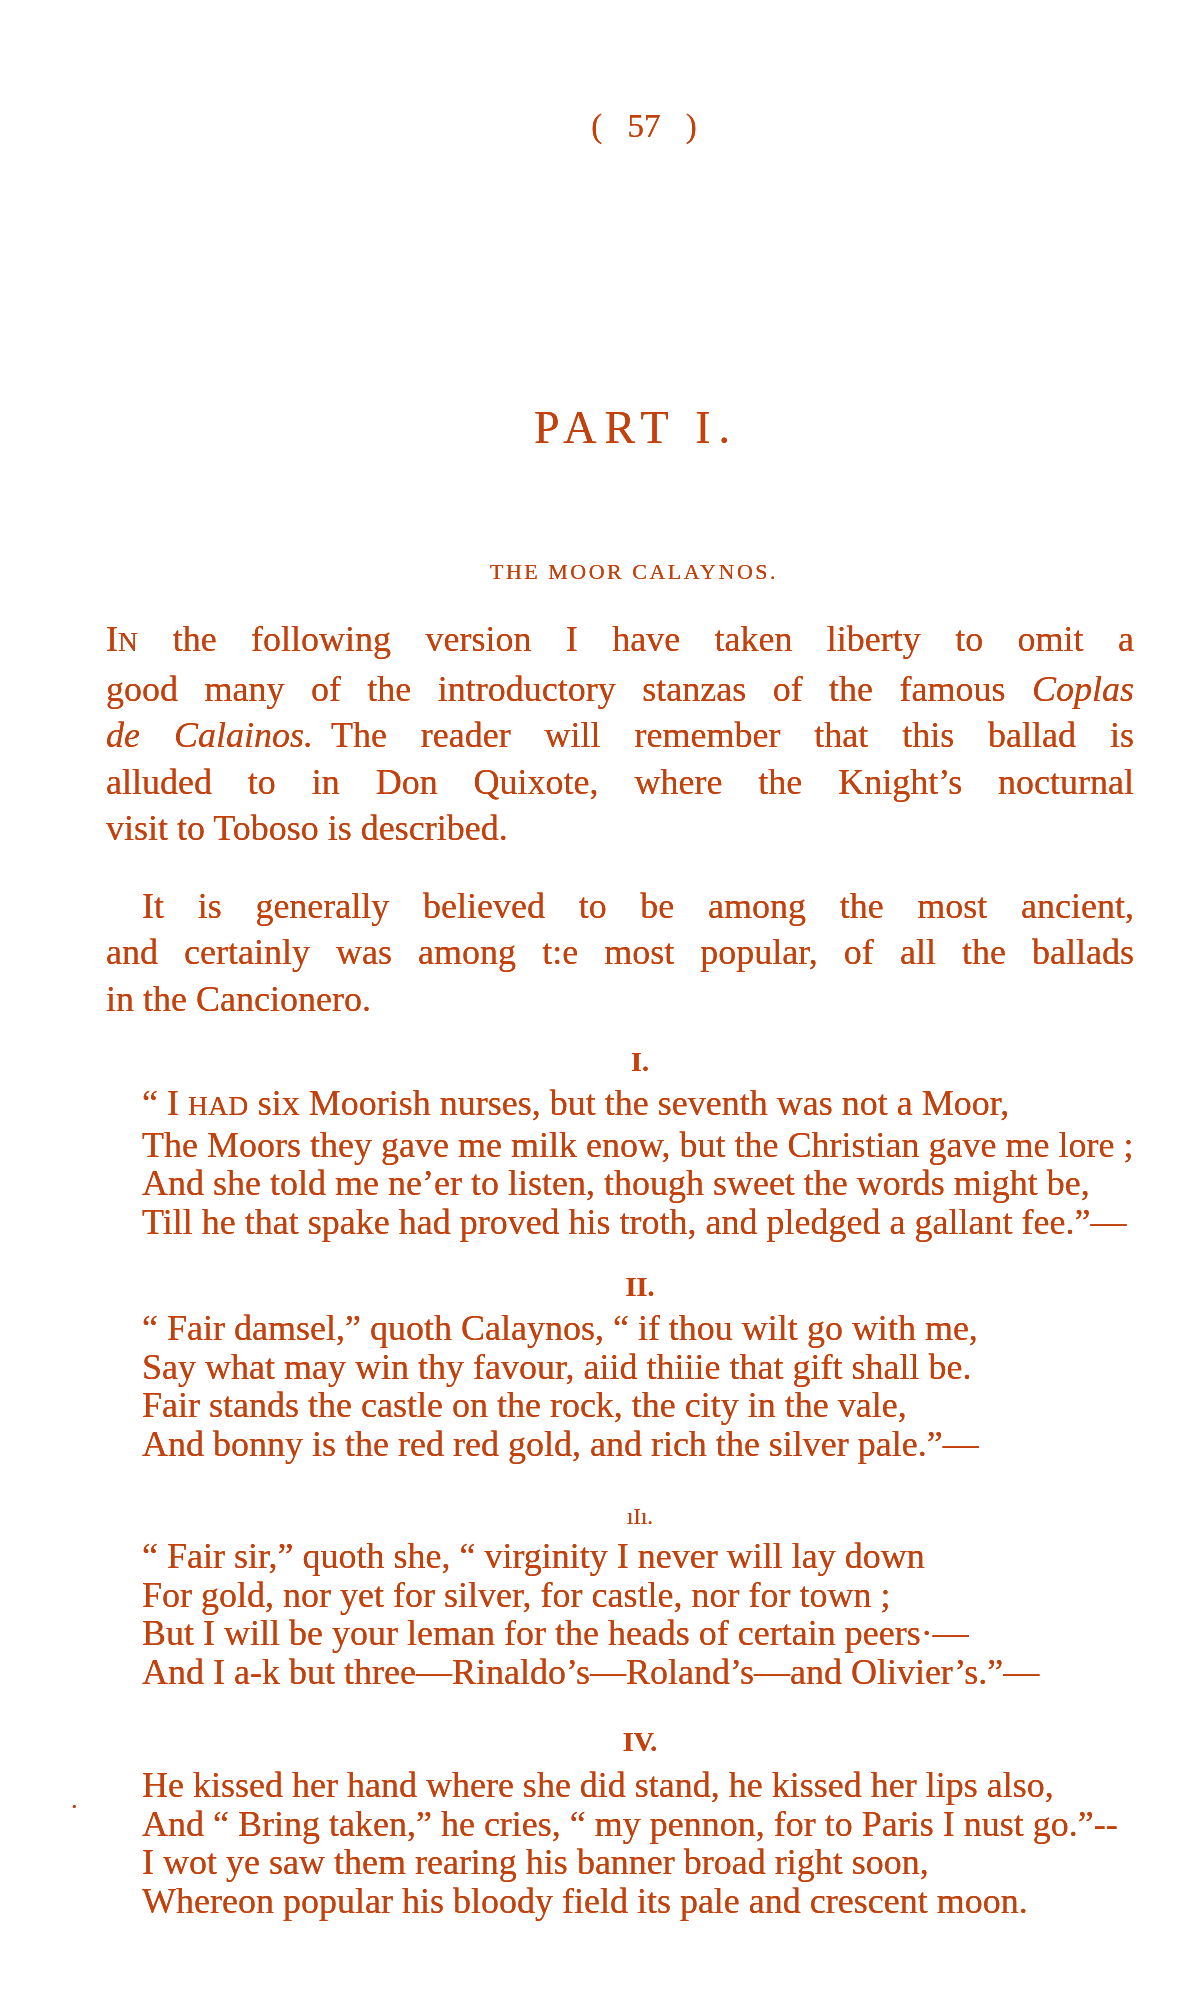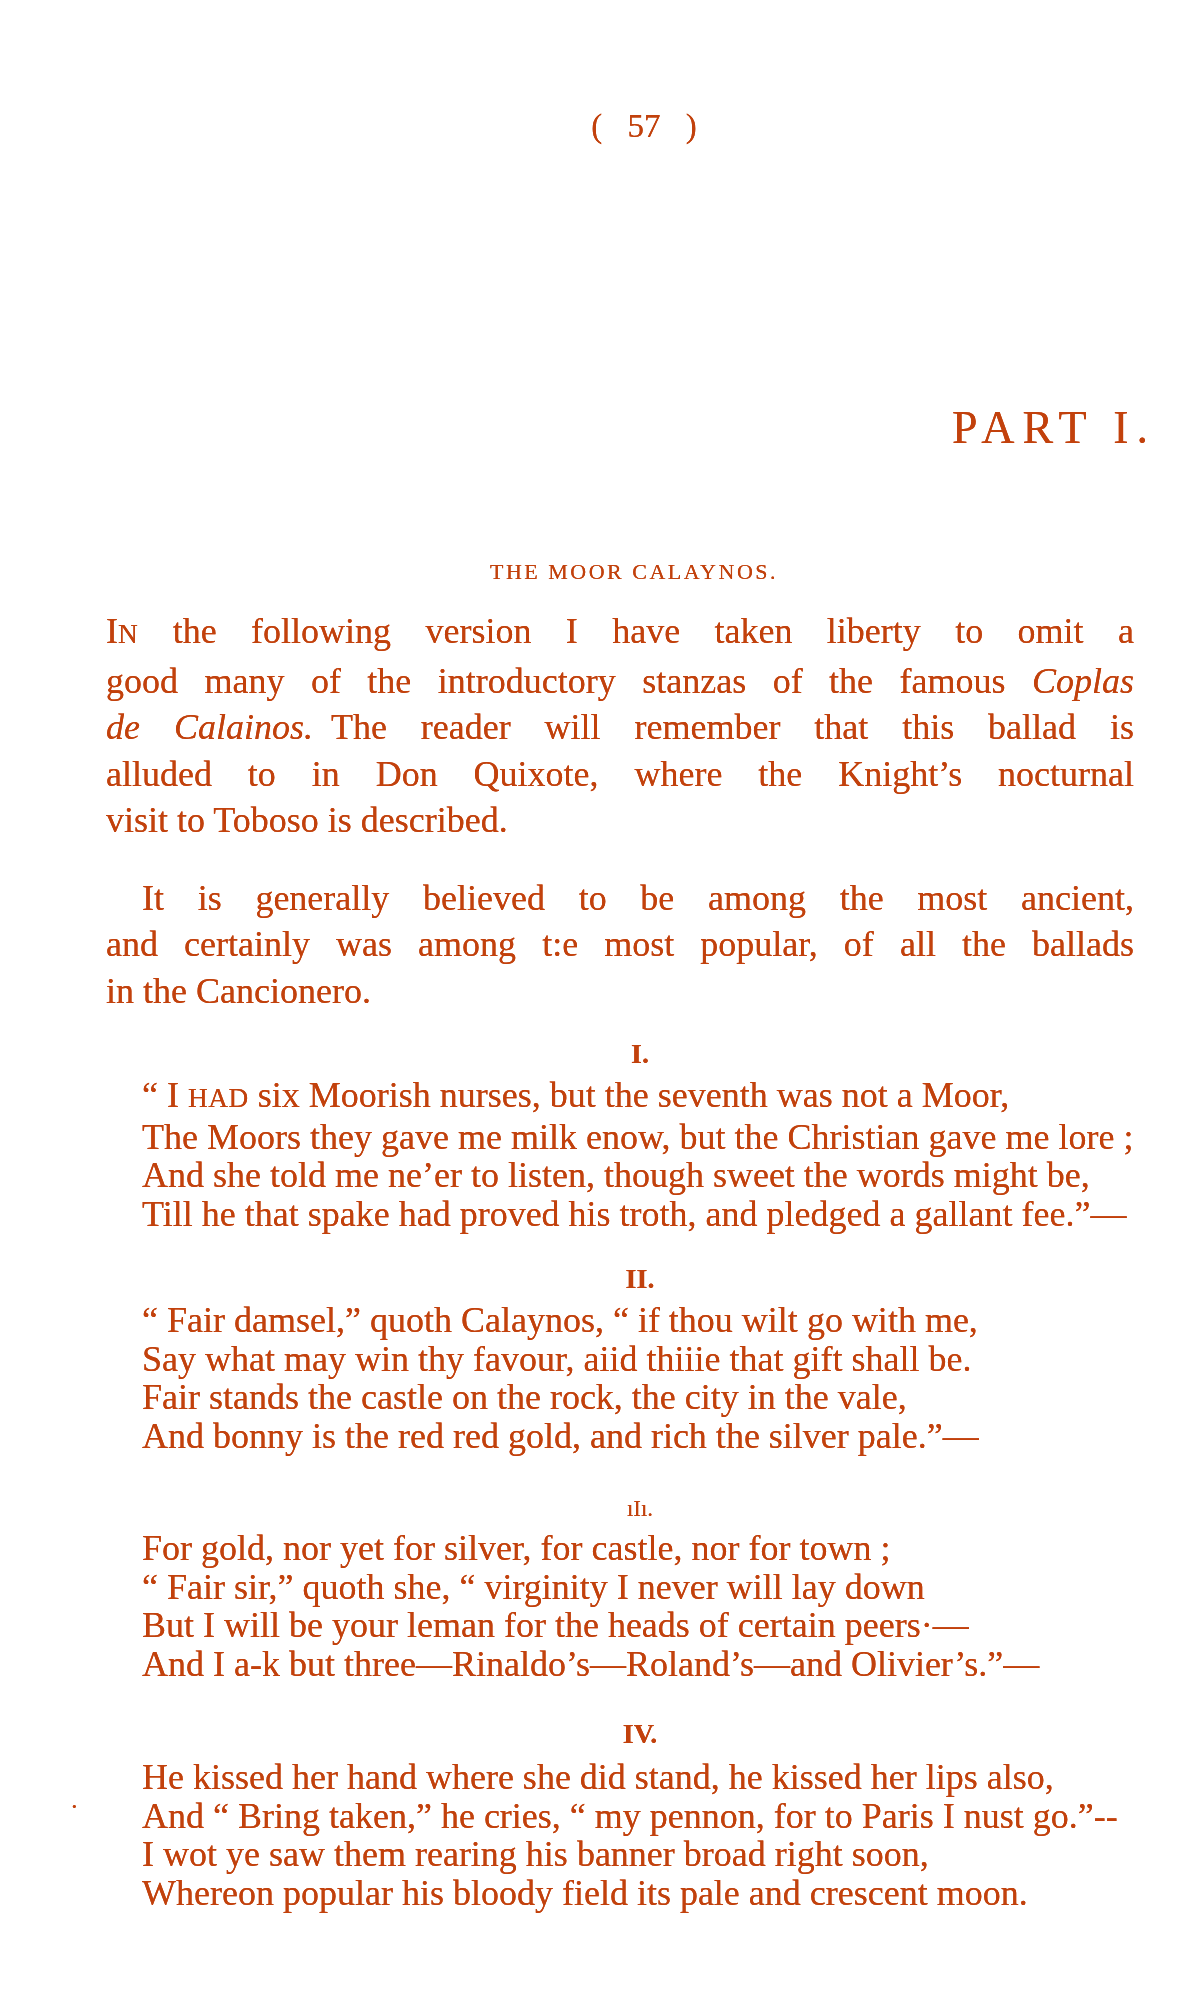--- a/index.html
+++ b/index.html
@@ -19,40 +19,40 @@
   .pagenum {
     text-align: center;
     font-size: 33px;
     line-height: 40px;
     word-spacing: 17px;
     position: relative;
     left: 24px;
   }
   .part {
     margin: 258px 0 0 0;
-    text-align: right;
+    text-align: center;
     font-size: 46px;
     line-height: 48px;
     font-weight: normal;
     letter-spacing: 8px;
     position: relative;
-    left: 22px;
+    left: 16px;
   }
   .title {
     margin: 102px 0 0 0;
     text-align: center;
     font-size: 22px;
     line-height: 36px;
     font-weight: normal;
     letter-spacing: 2.5px;
     position: relative;
     left: 14px;
   }
   .para { font-size: 36px; line-height: 46.5px; }
-  .p1 { margin-top: 18px; }
+  .p1 { margin-top: 26px; }
   .p2 { margin-top: 31px; }
   .jline {
     text-align: justify;
     text-align-last: justify;
     word-spacing: -1.5px;
     white-space: pre-wrap;
   }
   .lline { text-align: left; white-space: pre-wrap; }
   .ind { text-indent: 36px; }
   .sc { font-size: 0.76em; letter-spacing: 0.5px; }
@@ -116,22 +116,22 @@
   <div class="stanza-num num-2">II.</div>
   <div class="poem">
     <div class="pl">“ Fair damsel,” quoth Calaynos, “ if thou wilt go with me,</div>
     <div class="pl">Say what may win thy favour, aiid thiiie that gift shall be.</div>
     <div class="pl">Fair stands the castle on the rock, the city in the vale,</div>
     <div class="pl">And bonny is the red red gold, and rich the silver pale.”—</div>
   </div>
 
   <div class="stanza-num num-3">ıIı.</div>
   <div class="poem">
+    <div class="pl">“ Fair sir,” quoth she, “ virginity I never will lay down</div>
     <div class="pl">For gold, nor yet for silver, for castle, nor for town ;</div>
-    <div class="pl">“ Fair sir,” quoth she, “ virginity I never will lay down</div>
     <div class="pl">But I will be your leman for the heads of certain peers·—</div>
     <div class="pl">And I a-k but three—Rinaldo’s—Roland’s—and Olivier’s.”—</div>
   </div>
 
   <div class="stanza-num num-4">IV.</div>
   <div class="poem poem-4">
     <div class="pl">He kissed her hand where she did stand, he kissed her lips also,</div>
     <div class="pl">And “ Bring taken,” he cries, “ my pennon, for to Paris I nust go.”--</div>
     <div class="pl">I wot ye saw them rearing his banner broad right soon,</div>
     <div class="pl">Whereon popular his bloody field its pale and crescent moon.</div>

